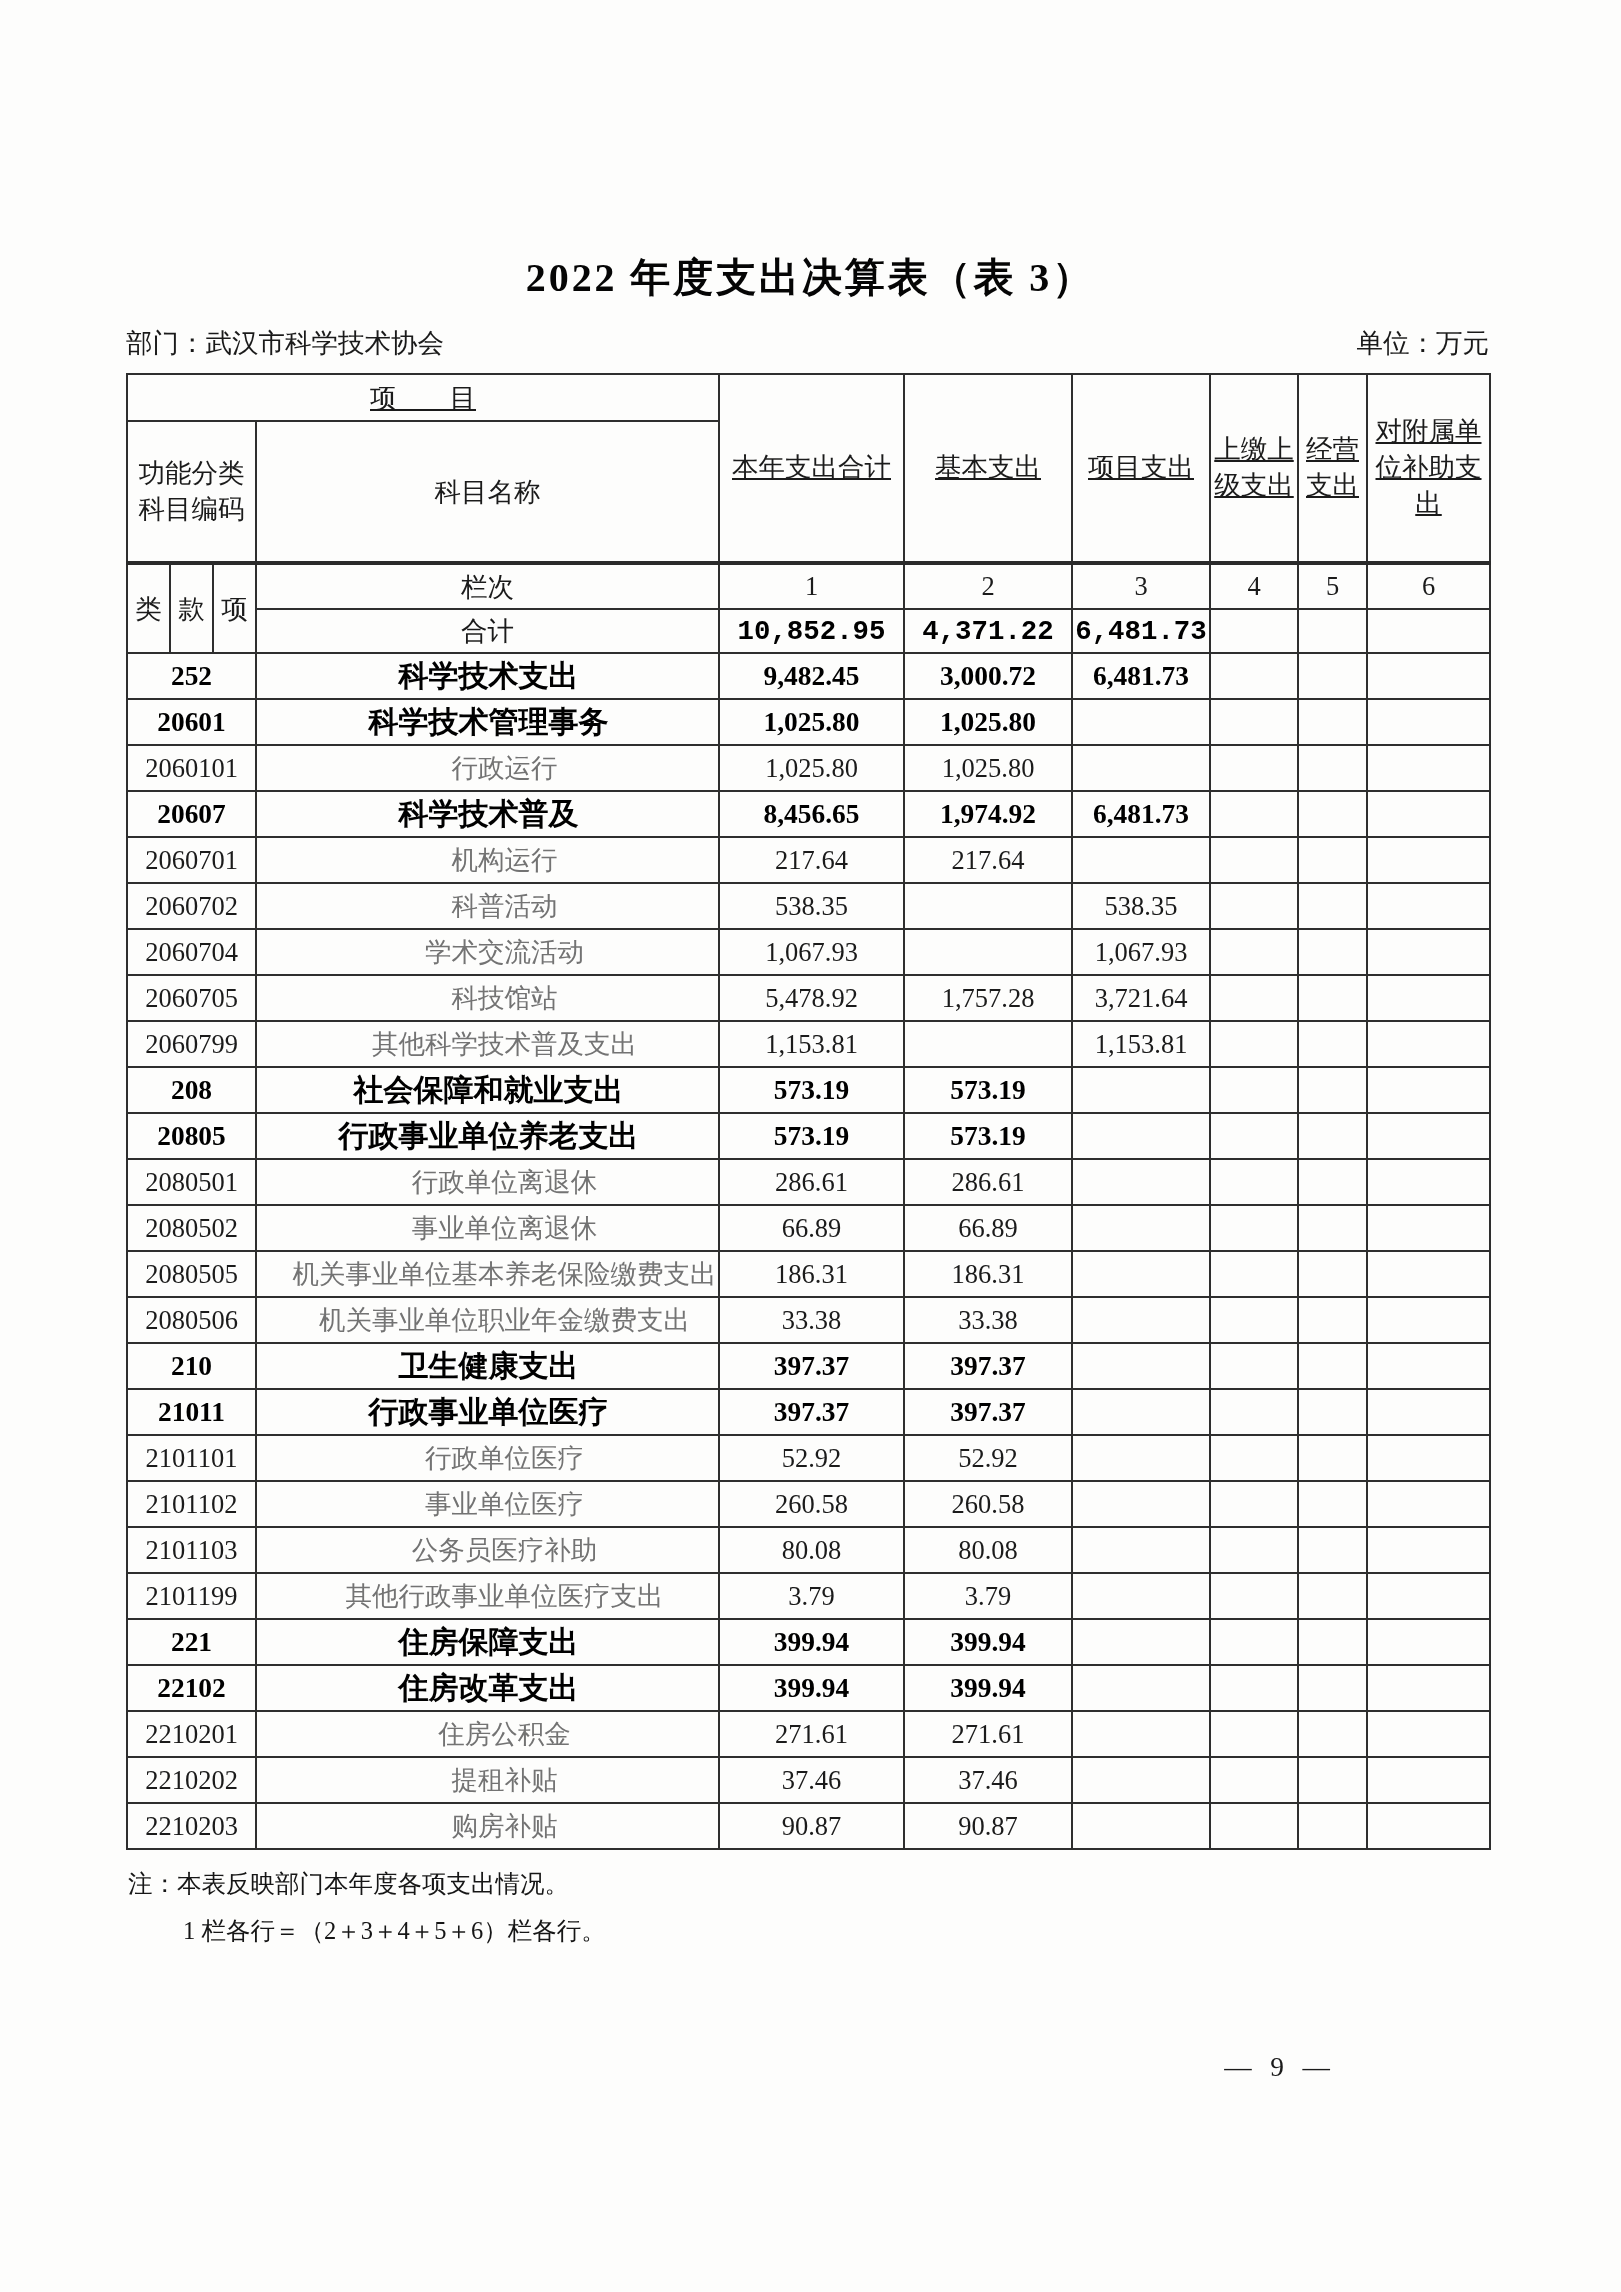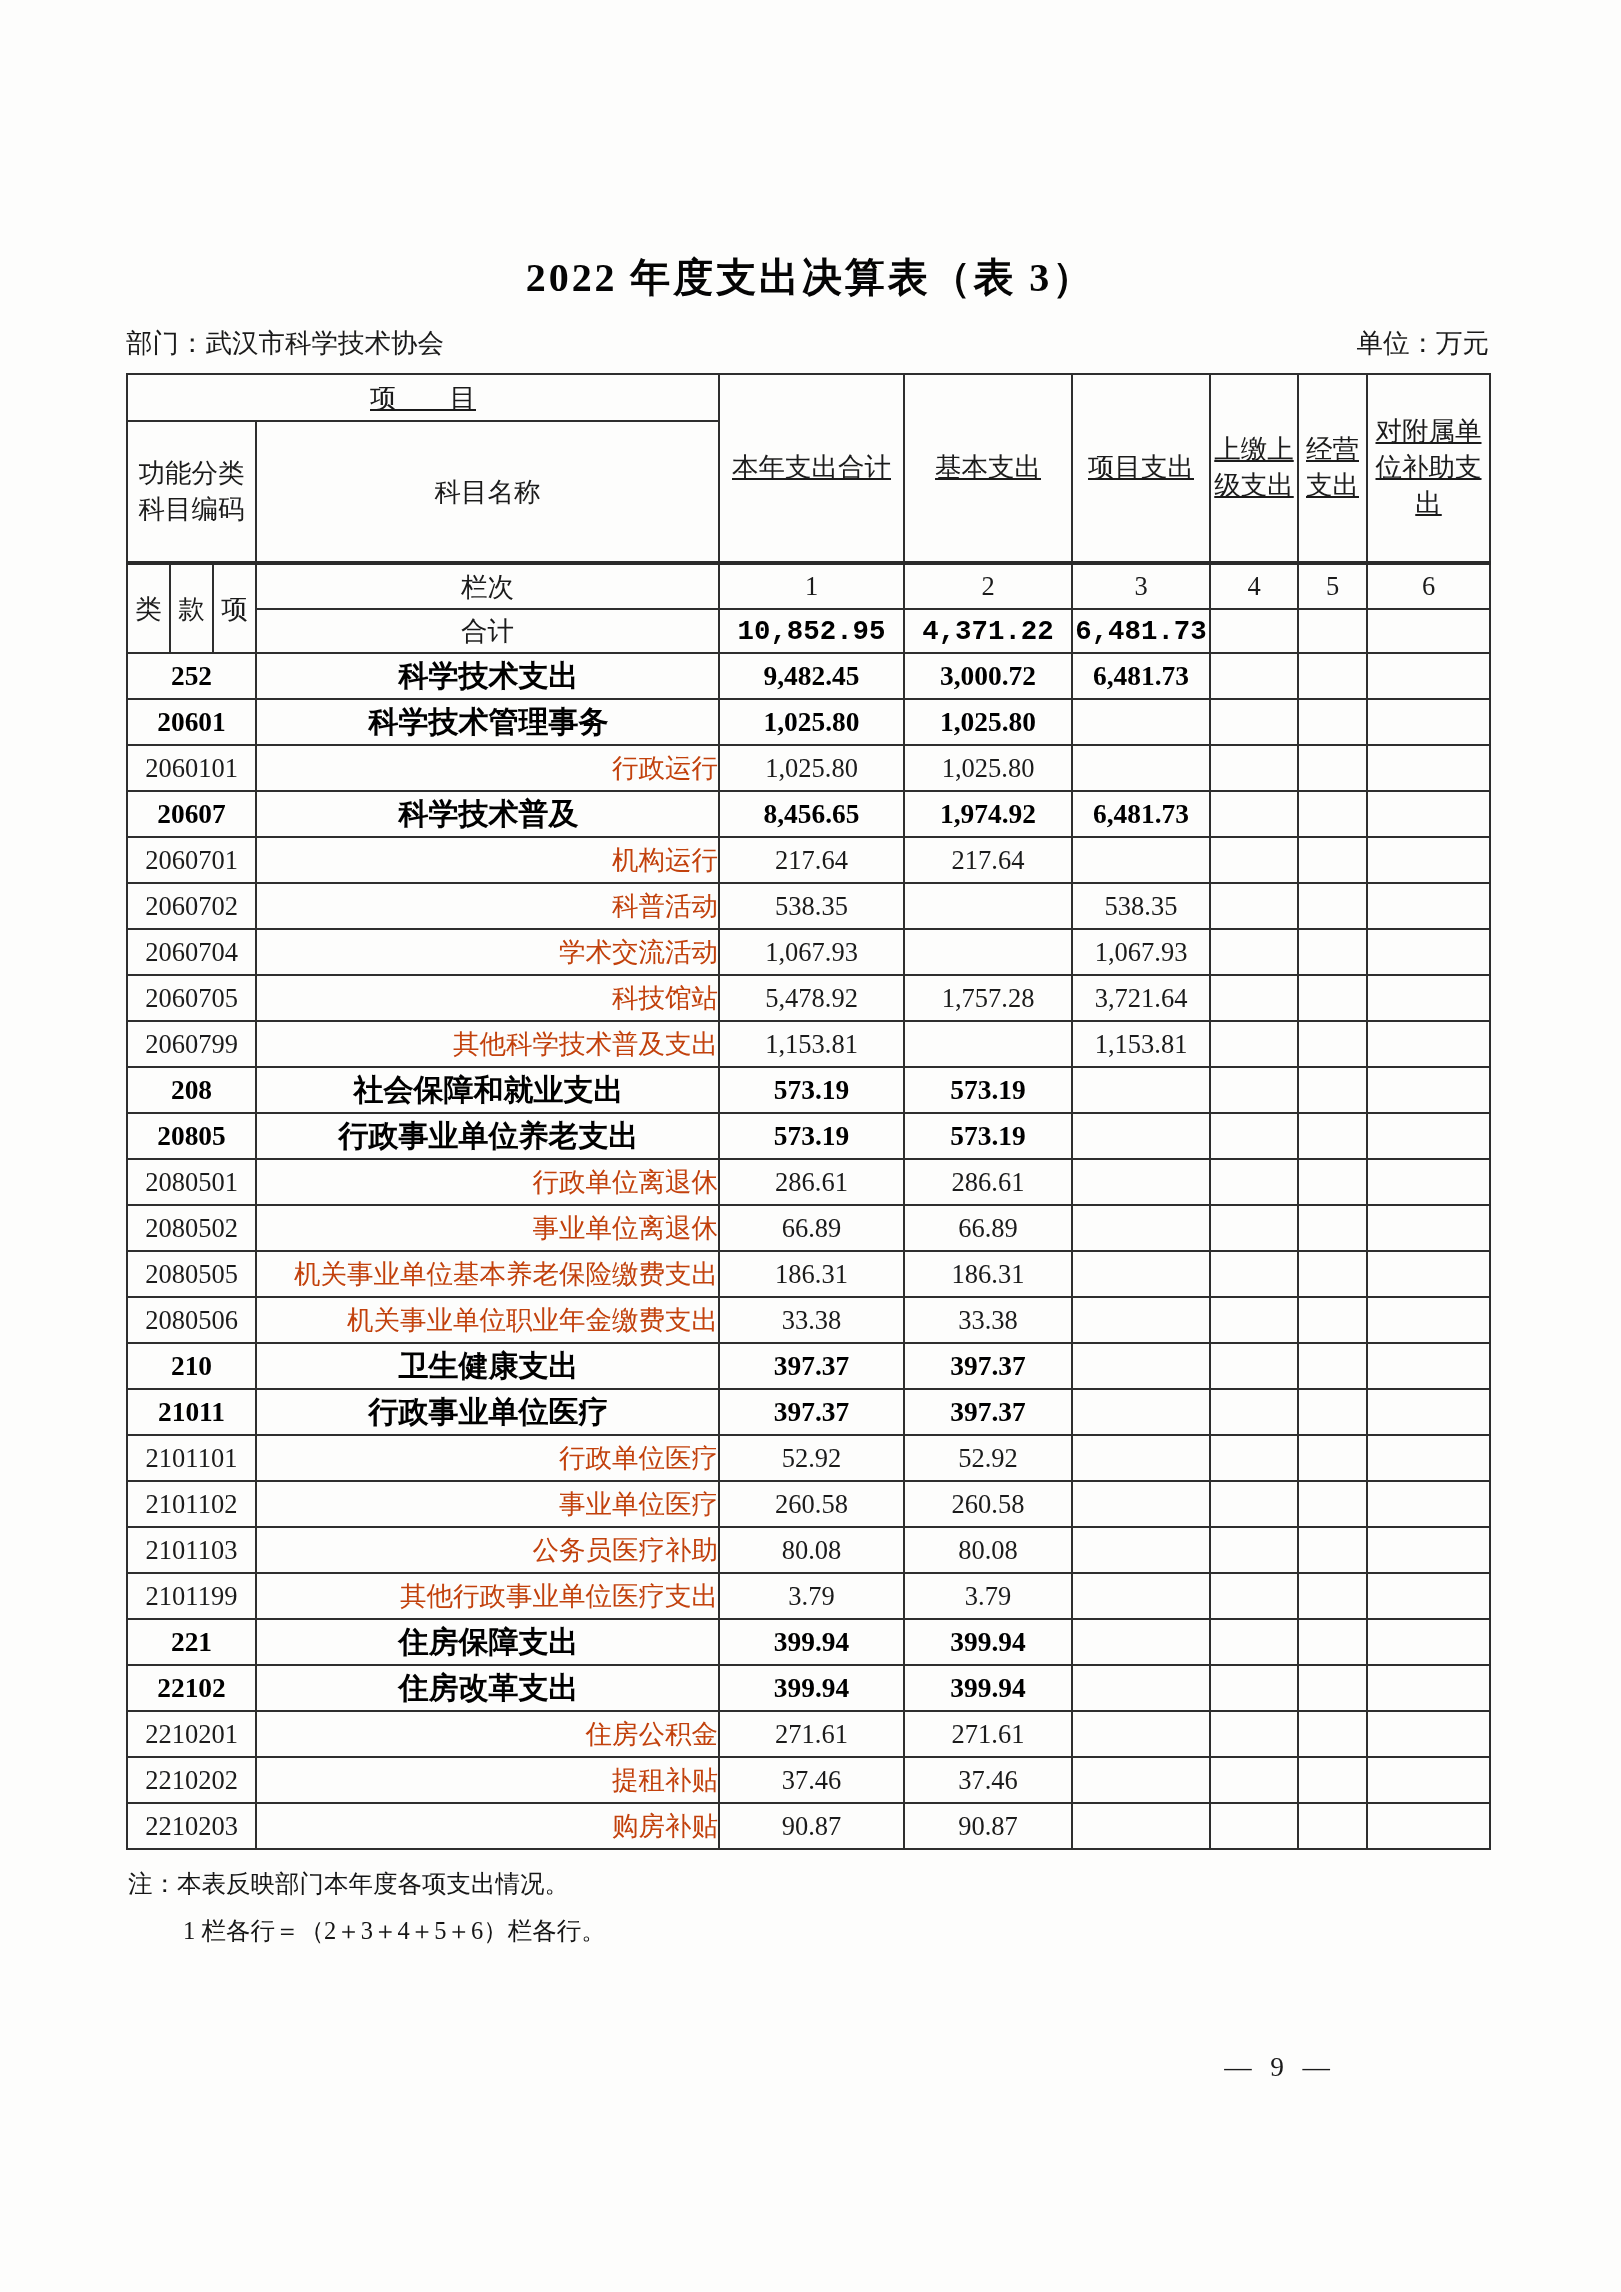--- a/index.html
+++ b/index.html
@@ -61,21 +61,21 @@
   tbody td { height: 44px; }
   .pre { white-space: pre-line; line-height: 1.35; }
   .code {
     text-align: left;
     padding-left: 6.9px;
   }
   .name {
     text-align: left;
     padding-left: 5.9px;
   }
-  .name.detail { padding-left: 34px; color: #c2410c; text-align: right; }
+  .name.detail { padding-left: 34px; color: #737373; }
   .num {
     text-align: right;
     padding-right: 9.8px;
   }
   tr.bold-row .code,
   tr.bold-row .num {
     font-weight: bold;
     font-size: 27.4px;
     color: #000;
   }

